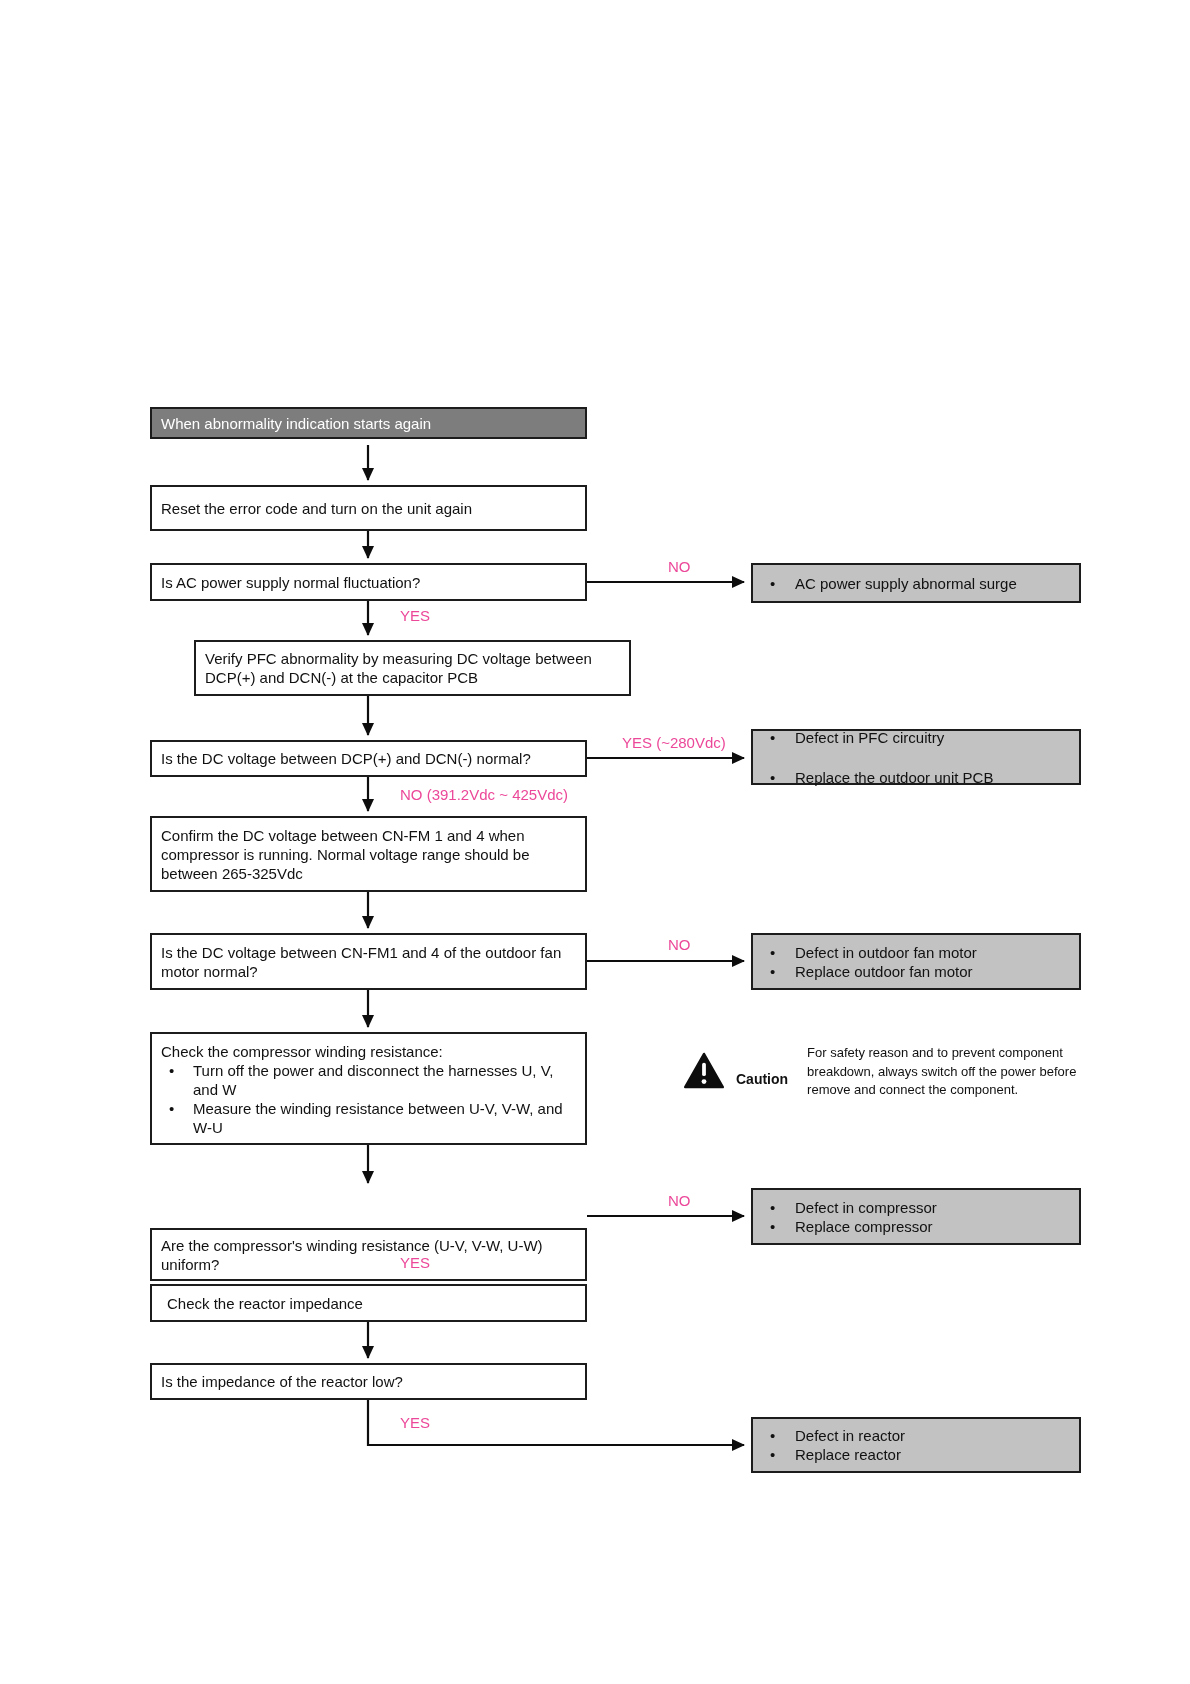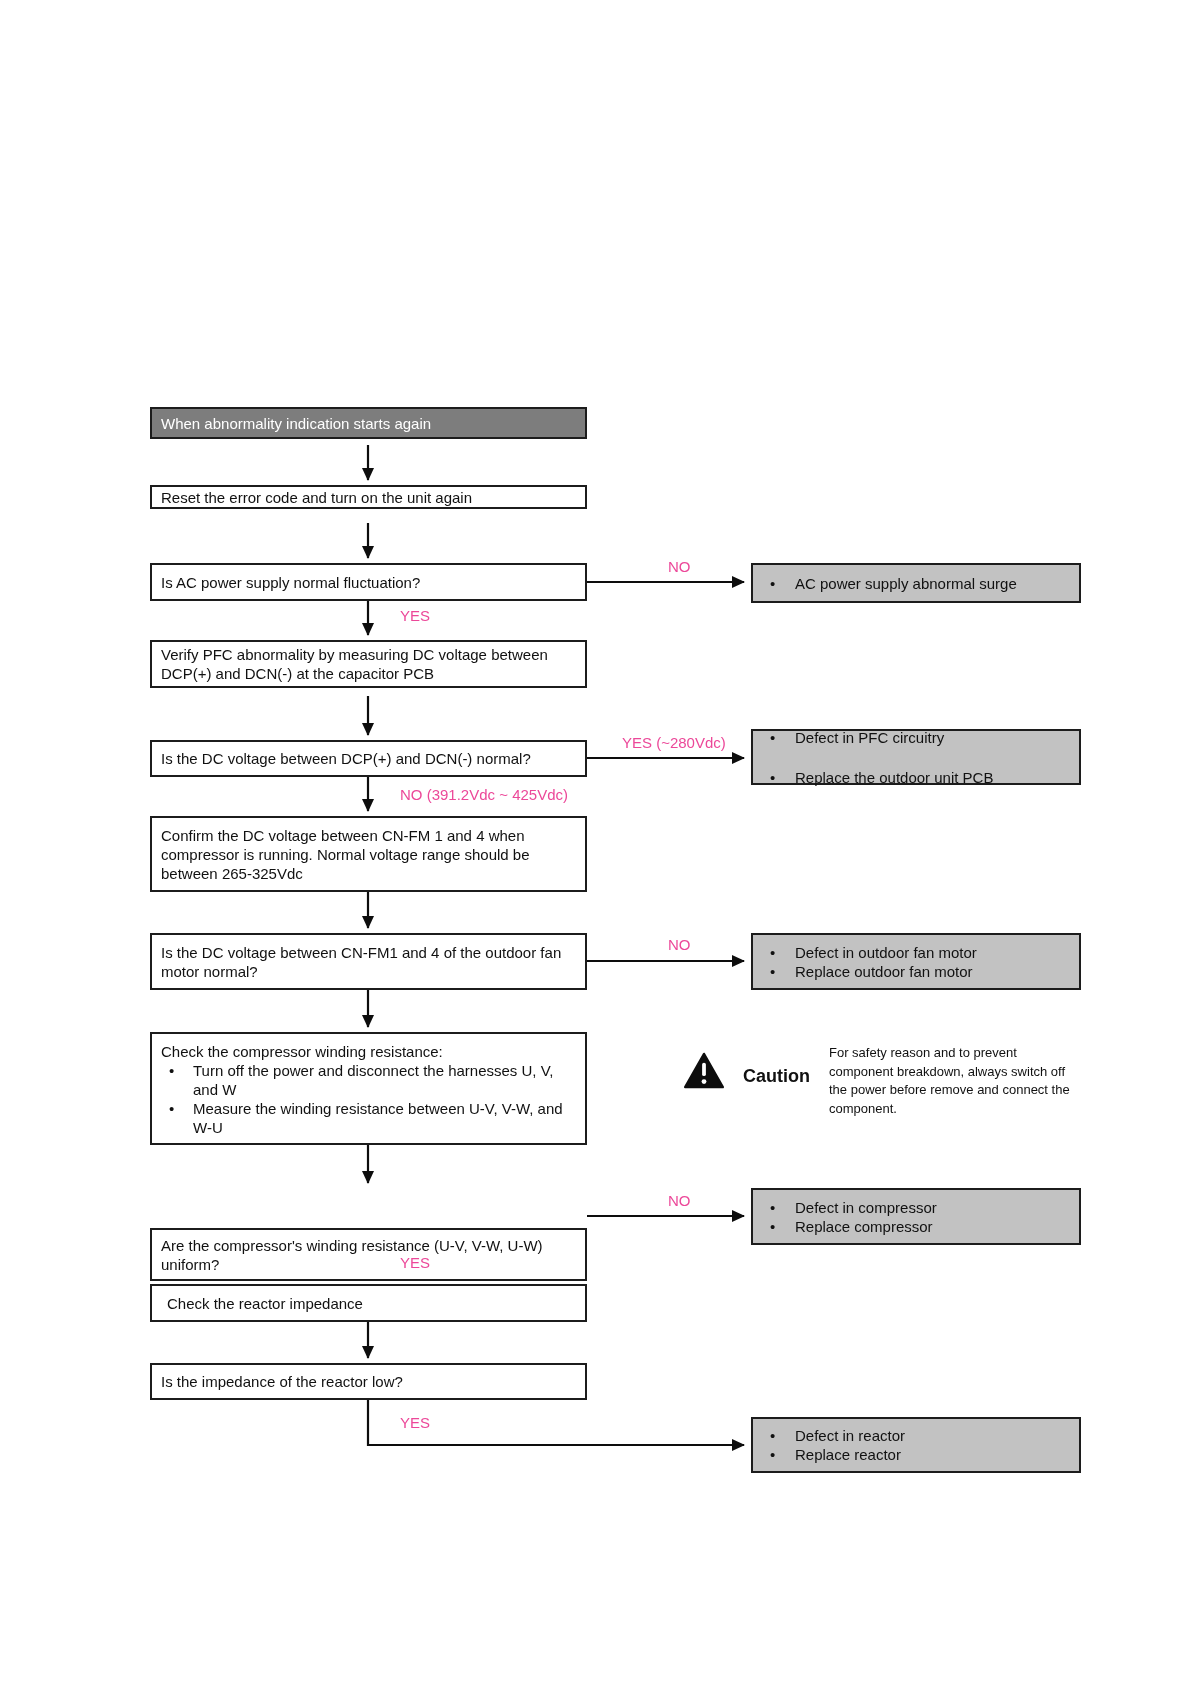--- a/index.html
+++ b/index.html
@@ -73,22 +73,22 @@
   .caution{
     position:absolute;left:684px;top:1044px;
     width:400px;
     display:flex;align-items:flex-start;
   }
   .caution-icon-wrap{
     display:flex;align-items:flex-end;
     margin-top:8px;
   }
   .caution-word{
-    font-size:18px;font-weight:bold;
-    margin-left:19px;margin-bottom:2px;
+    font-size:14px;font-weight:bold;
+    margin-left:12px;margin-bottom:2px;
   }
   .caution-text{
     margin-left:19px;
     width:276px;
     font-size:13px;line-height:18.6px;
   }
 </style>
 </head>
 <body>
 
@@ -114,35 +114,35 @@
     <line x1="587" y1="1216" x2="744" y2="1216" marker-end="url(#ah)"></line>
     <line x1="368" y1="1245" x2="368" y2="1279" marker-end="url(#ah)"></line>
     <line x1="368" y1="1322" x2="368" y2="1358" marker-end="url(#ah)"></line>
     <polyline points="368,1400 368,1445 744,1445" marker-end="url(#ah)"></polyline>
   </svg>
 
   <div class="node left header" style="top:407px;height:32px;">
     <span>When abnormality indication starts again</span>
   </div>
 
-  <div class="node left" style="top:485px;height:24px;">
+  <div class="node left" style="top:485px;height:46px;">
     <span>Reset the error code and turn on the unit again</span>
   </div>
 
   <div class="node left" style="top:563px;height:38px;">
     <span>Is AC power supply normal fluctuation?</span>
   </div>
   <span class="lbl" style="left:668px;top:558px;">NO</span>
   <div class="node result" style="top:563px;height:40px;">
     <div class="bullet-row">AC power supply abnormal surge</div>
   </div>
 
   <span class="lbl" style="left:400px;top:607px;">YES</span>
 
-  <div class="node left" style="top:640px;height:48px;">
+  <div class="node left" style="top:640px;height:56px;margin-left:44px;">
     <span>Verify PFC abnormality by measuring DC voltage between DCP(+) and DCN(-) at the capacitor PCB</span>
   </div>
 
   <div class="node left" style="top:740px;height:37px;">
     <span>Is the DC voltage between DCP(+) and DCN(-) normal?</span>
   </div>
   <span class="lbl" style="left:622px;top:734px;">YES (~280Vdc)</span>
   <div class="node result" style="top:729px;height:56px;gap:21px;">
     <div class="bullet-row">Defect in PFC circuitry</div>
     <div class="bullet-row">Replace the outdoor unit PCB</div>

